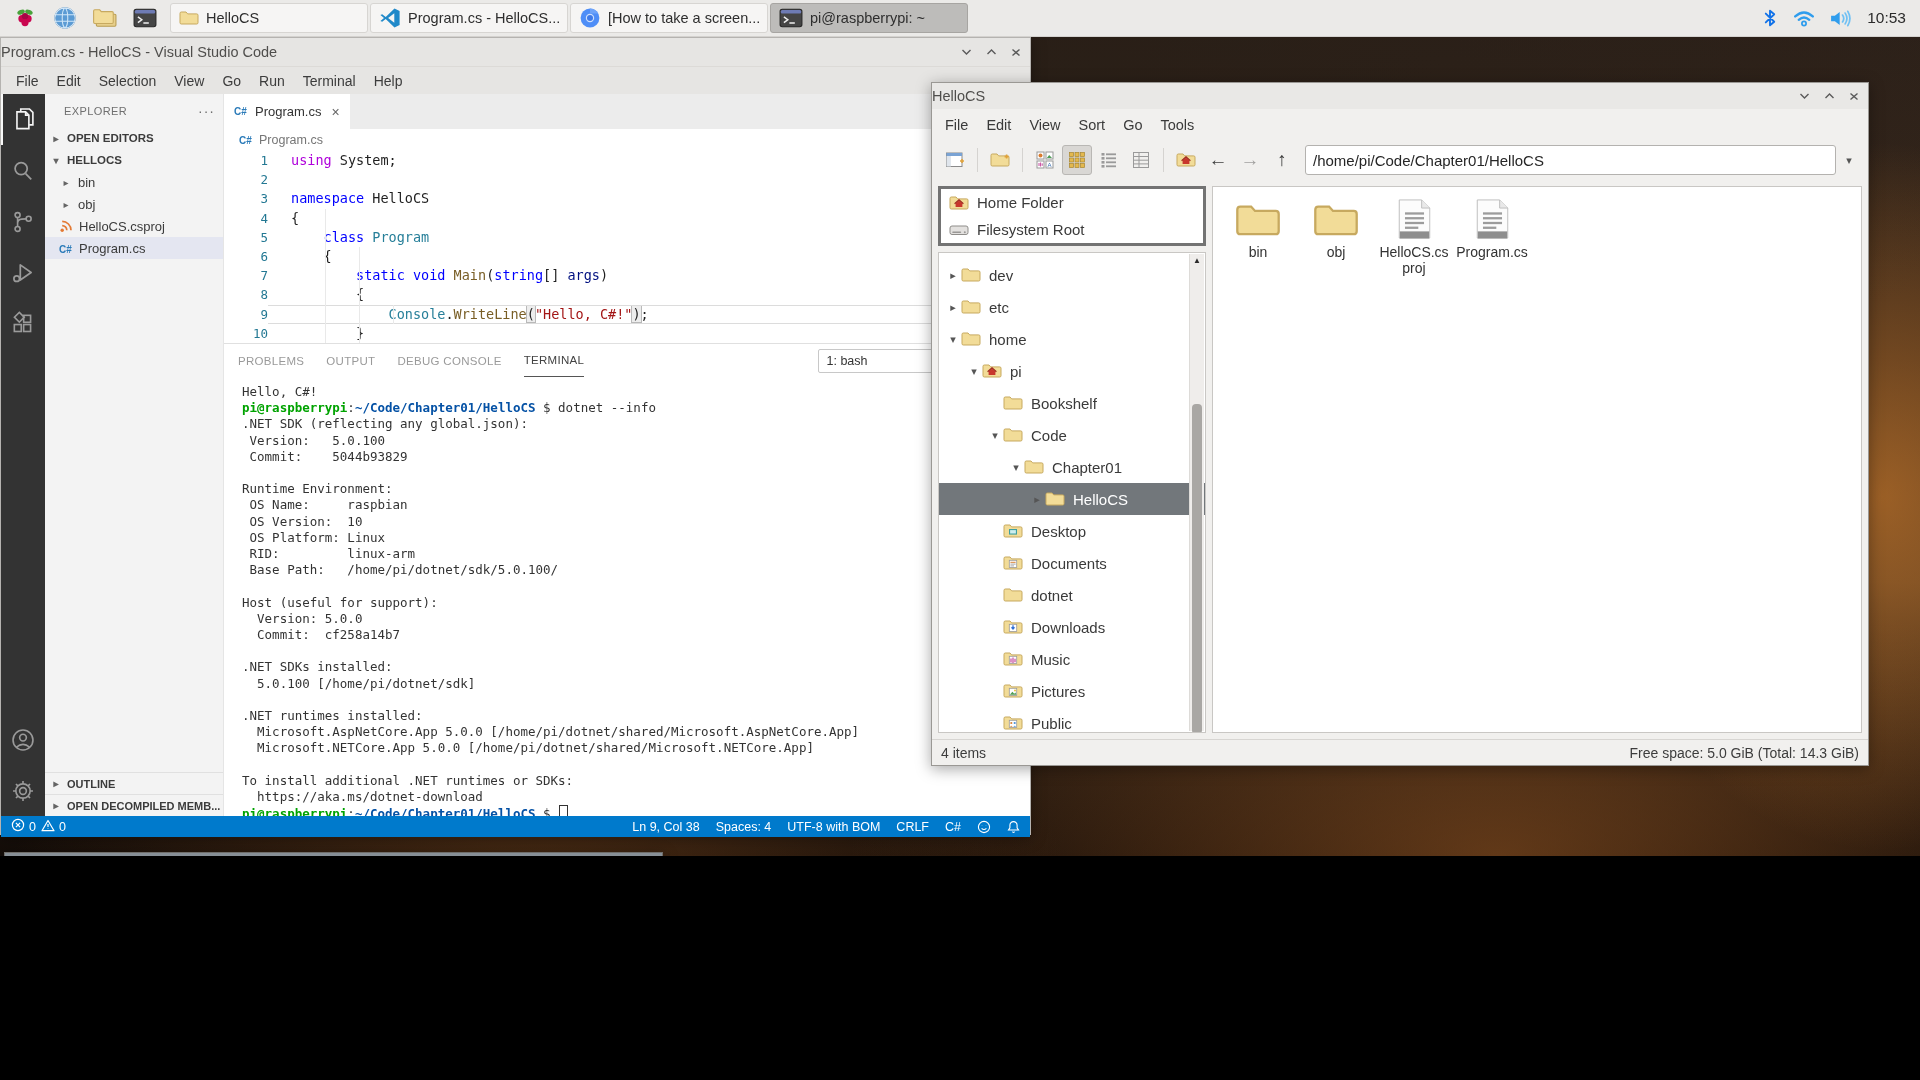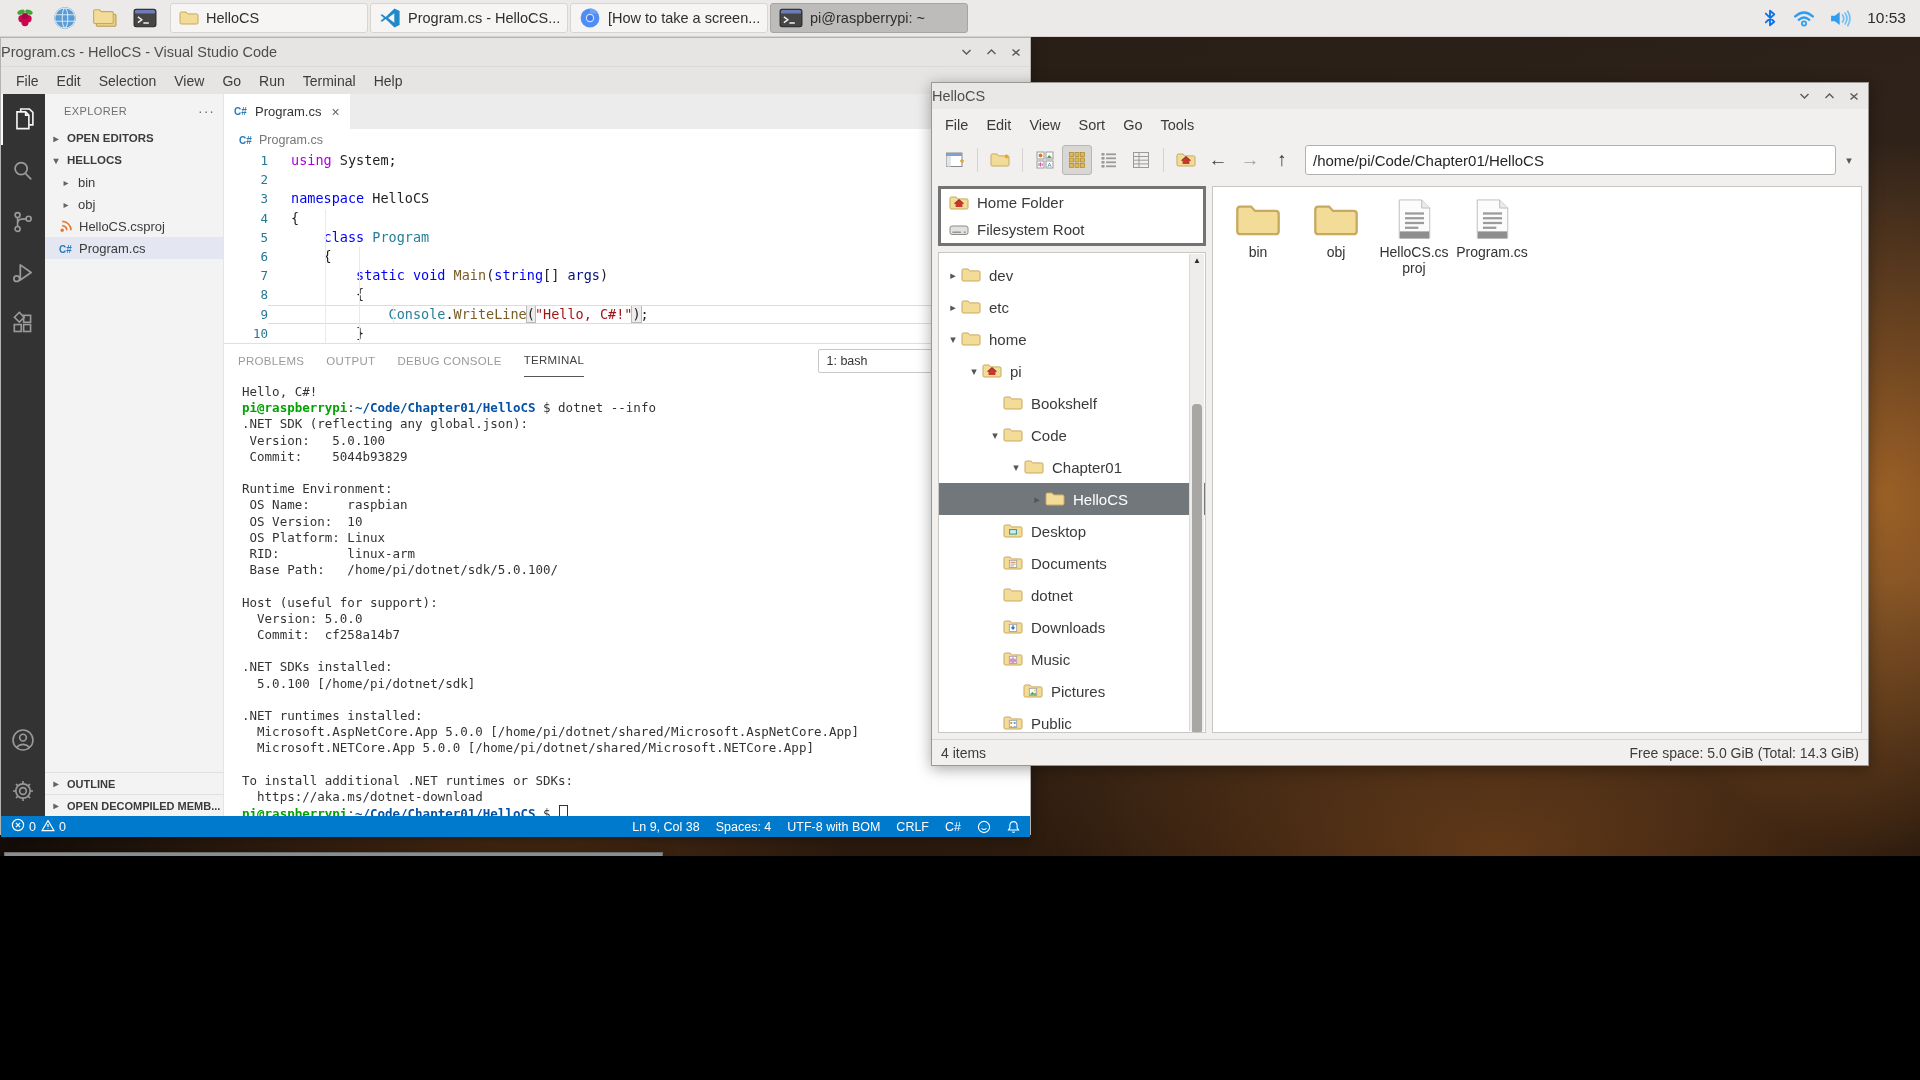--- a/index.html
+++ b/index.html
@@ -809,21 +809,21 @@
                 <span class="arr"></span>
                 <span class="tico">
                   <svg width="20" height="16" viewBox="0 0 20 16" xmlns="http://www.w3.org/2000/svg">
                     <path d="M1 3.4 Q1 2 2.3 2 H7 l1.7 1.9 H17.7 Q19 3.9 19 5.2 V12.7 Q19 14 17.7 14 H2.3 Q1 14 1 12.7 Z" fill="#f2dc98" stroke="#c7a95f" stroke-width="1"></path>
                     <rect x="6.3" y="5.3" width="7.4" height="7.2" fill="#fff" stroke="#9a9a9a" stroke-width=".8"></rect>
                     <path d="M8 7.5 v4 M10 6.5 v5.5 M12 7.8 v3.4" stroke="#c5489c" stroke-width="1.2"></path>
                   </svg>
                 </span>
                 <span>Music</span>
               </div>
-              <div class="trow" style="padding-left: 68px;">
+              <div class="trow" style="padding-left: 48px;">
                 <span class="arr"></span>
                 <span class="tico">
                   <svg width="20" height="16" viewBox="0 0 20 16" xmlns="http://www.w3.org/2000/svg">
                     <path d="M1 3.4 Q1 2 2.3 2 H7 l1.7 1.9 H17.7 Q19 3.9 19 5.2 V12.7 Q19 14 17.7 14 H2.3 Q1 14 1 12.7 Z" fill="#f2dc98" stroke="#c7a95f" stroke-width="1"></path>
                     <rect x="6.3" y="5.3" width="7.4" height="7.2" fill="#fff" stroke="#9a9a9a" stroke-width=".8"></rect>
                     <path d="M6.8 11.8 L9.4 8.8 L11.2 10.8 L12.4 9.6 L13.4 11.8 Z" fill="#4d9e55"></path>
                     <circle cx="12" cy="7.4" r="1" fill="#e8c33c"></circle>
                   </svg>
                 </span>
                 <span>Pictures</span>

